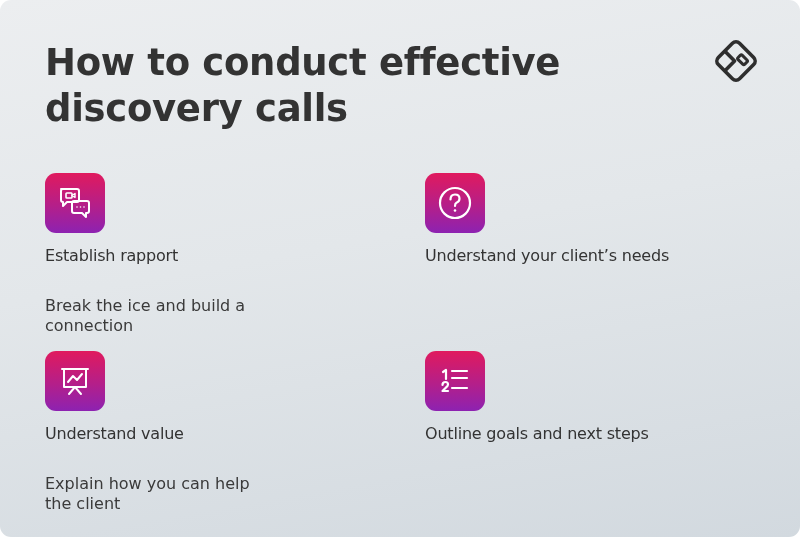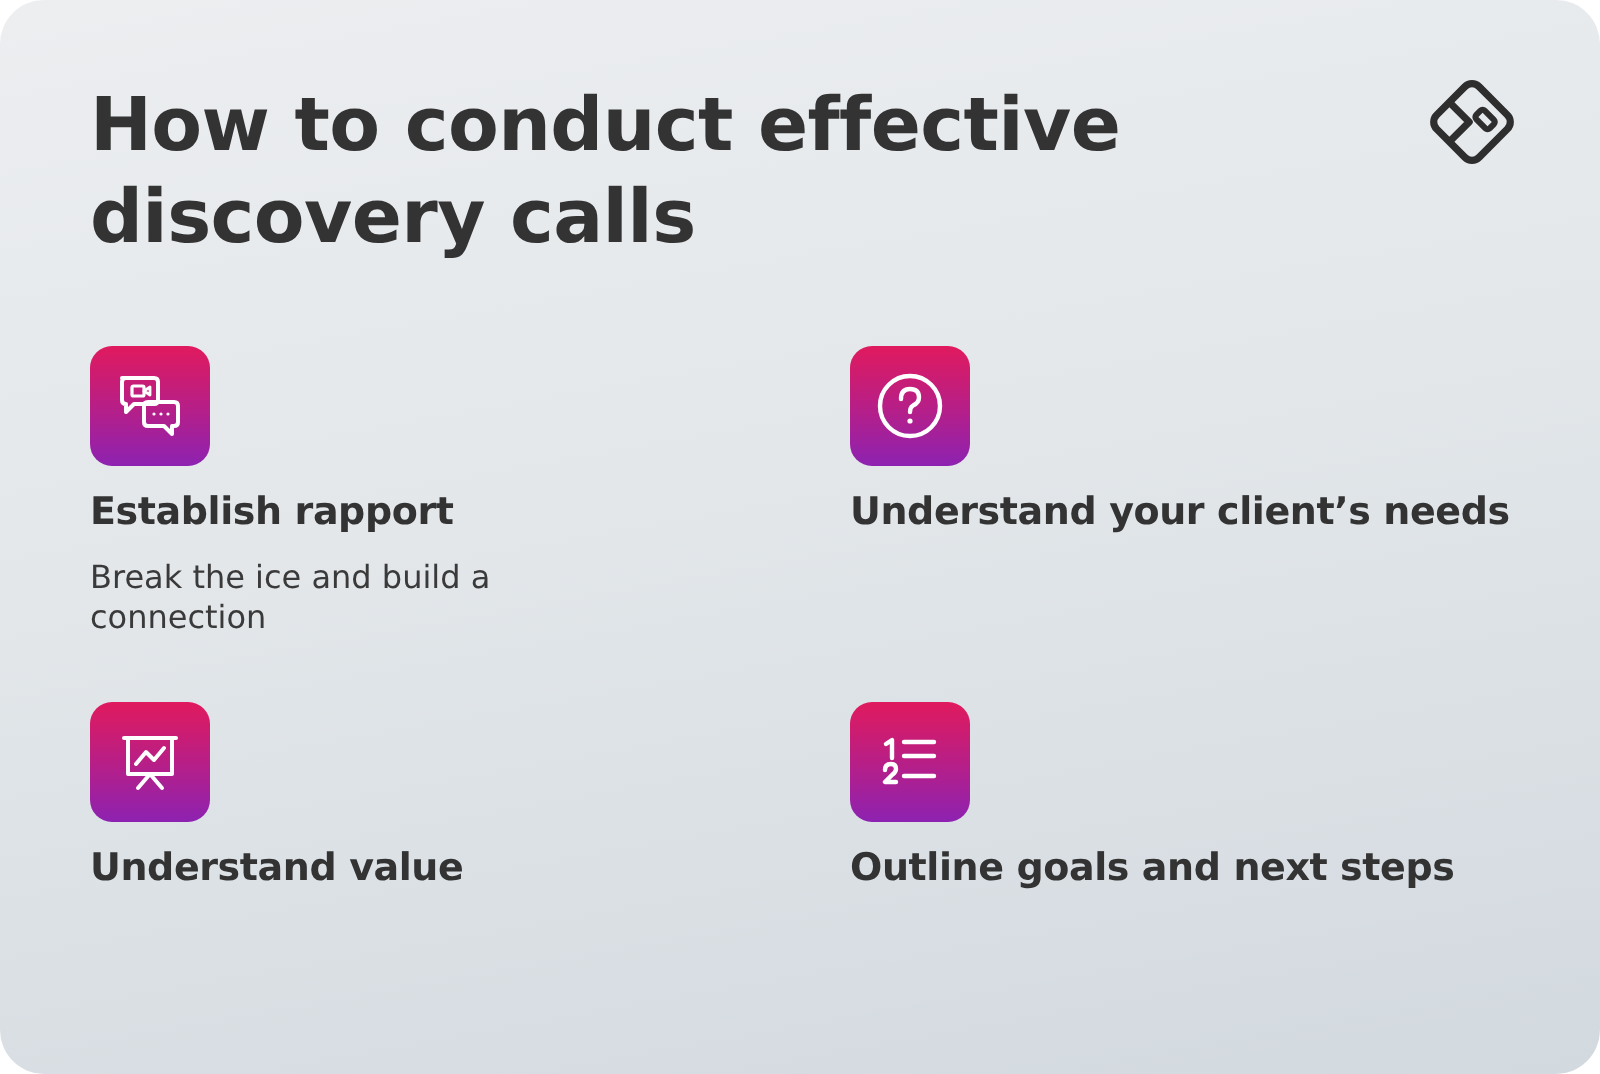--- a/index.html
+++ b/index.html
@@ -1,42 +1,42 @@
 <!DOCTYPE html>
 <html><head>
   <meta charset="utf-8">
   <style>
     html, body { margin: 0; padding: 0; background: #ffffff; }
     body { width: 800px; height: 537px; overflow: hidden; }
     .card {
       position: absolute; left: 0; top: 0; width: 800px; height: 537px;
-      border-radius: 22px;
+      border-radius: 11px;
       background: linear-gradient(170deg, #eceef0 0%, #e3e7ea 45%, #d2d9df 100%);
       font-family: "DejaVu Sans", "Liberation Sans", sans-serif;
       color: #333333;
     }
     .title {
       position: absolute; left: 45px; top: 40px; margin: 0;
       font-size: 37px; font-weight: bold; line-height: 46px; letter-spacing: -0.3px;
       color: #333333; width: 560px;
     }
     .logo { position: absolute; left: 713px; top: 38px; width: 46px; height: 46px; }
     .item { position: absolute; width: 340px; }
     .icon-box {
       width: 60px; height: 60px; border-radius: 11px;
       background: linear-gradient(180deg, #e01a5e 0%, #b41f8a 55%, #8d22b1 100%);
       display: flex; align-items: center; justify-content: center;
     }
     .icon-box svg { width: 40px; height: 40px; }
     .item-title {
-      margin: 11px 0 0 0; font-size: 19px; font-weight: bold; line-height: 24px;
+      margin: 11px 0 0 0; font-size: 16px; font-weight: normal; line-height: 24px;
       color: #333333; letter-spacing: -0.2px; white-space: nowrap;
     }
     .item-desc {
-      margin: 11px 0 0 0; font-size: 16px; line-height: 20px; color: #3a3a3a;
+      margin: 28px 0 0 0; font-size: 16px; line-height: 20px; color: #3a3a3a;
       width: 225px;
     }
   </style>
 </head>
 <body>
 
 <div class="card">
 
   <h1 class="title">How to conduct effective discovery calls</h1>
 
@@ -78,20 +78,21 @@
   <div class="item" style="left:45px; top:351px;">
     <div class="icon-box">
       <svg viewBox="0 0 40 40" fill="none" stroke="#ffffff" stroke-width="2" stroke-linejoin="round" stroke-linecap="round">
         <path d="M7 8 H33"></path>
         <path d="M9 8 V26 H31 V8"></path>
         <path d="M13 21 L18 15 L22 19 L27 13"></path>
         <path d="M20 26 L14 33 M20 26 L26 33"></path>
       </svg>
     </div>
     <div class="item-title">Understand value</div>
+    <div class="item-desc">Explain how you can help the client</div>
   </div>
 
   <div class="item" style="left:425px; top:351px;">
     <div class="icon-box">
       <svg viewBox="0 0 40 40" fill="none" stroke="#ffffff" stroke-width="2.2" stroke-linecap="round" stroke-linejoin="round">
         <path d="M8 11 L11 9 V18"></path>
         <path d="M7.5 24 Q7.5 21 10.5 21 Q13 21 13 23.5 Q13 25 11 26.5 L7.5 30 H13"></path>
         <path d="M17 10 H32"></path>
         <path d="M17 17 H32"></path>
         <path d="M17 27 H32"></path>

